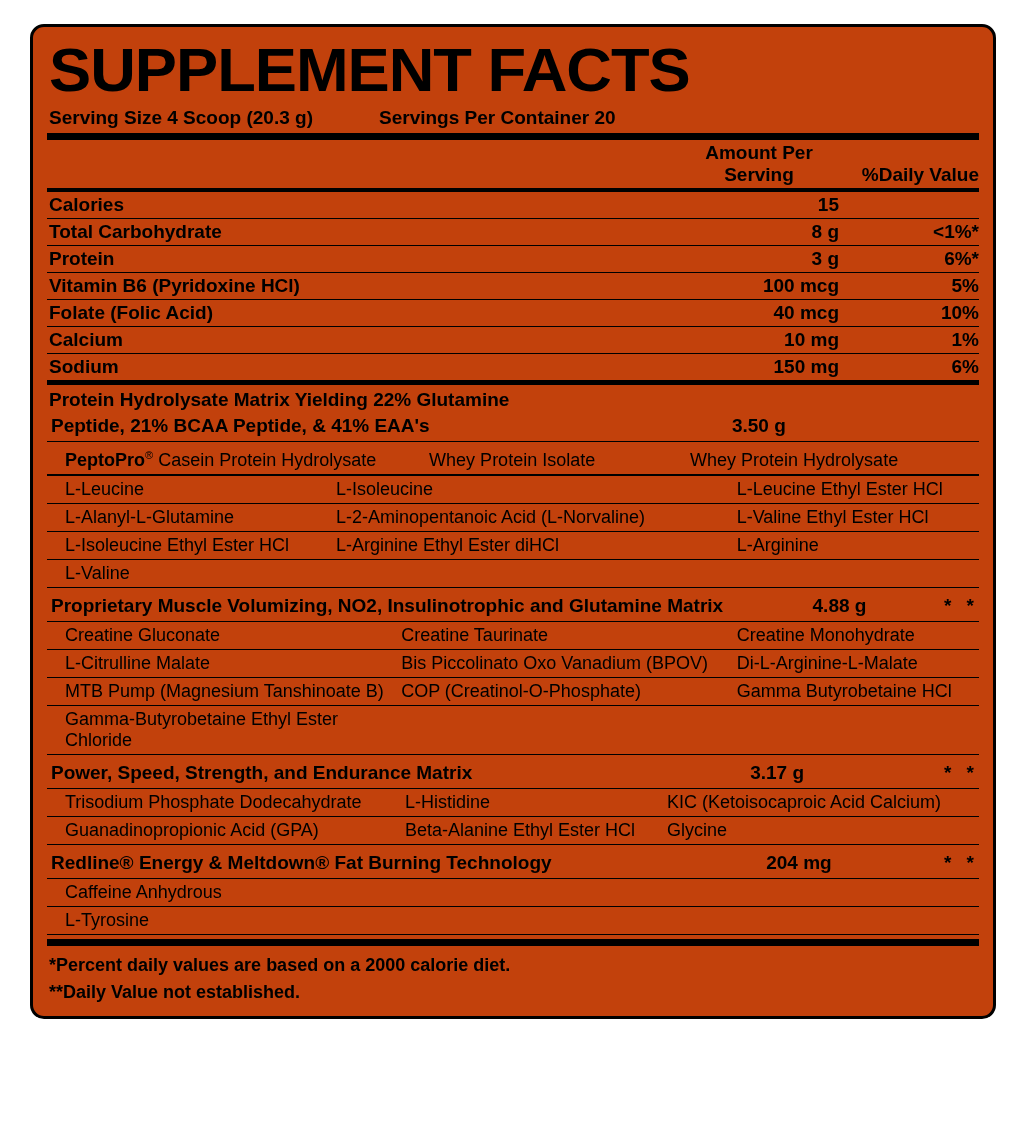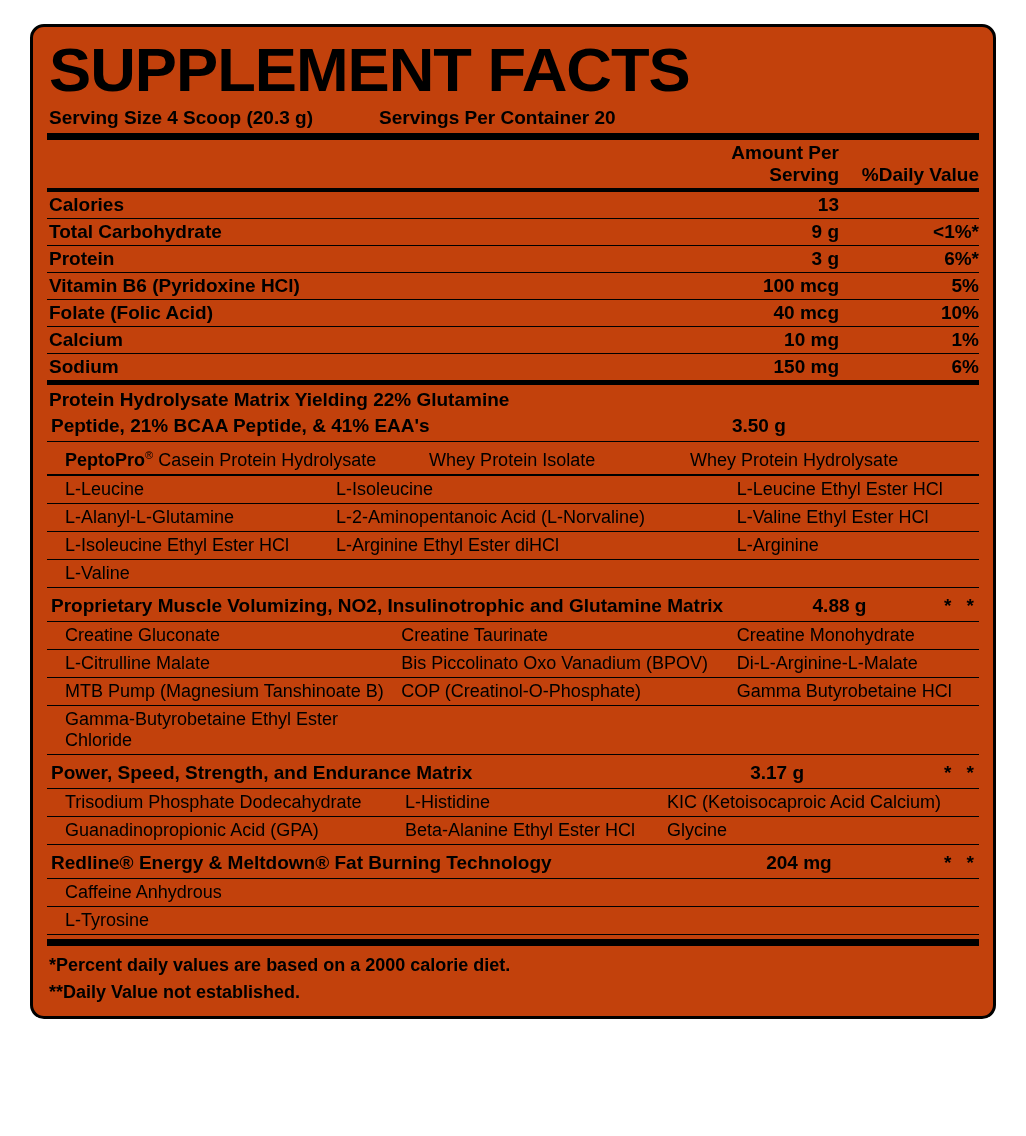--- a/index.html
+++ b/index.html
@@ -115,37 +115,37 @@
     <div class="serving-size">Serving Size 4 Scoop (20.3 g)</div>
     <div>Servings Per Container 20</div>
   </div>
 
   <div class="rule-thick"></div>
 
   <table>
     <tbody>
         <tr class="hdr-row">
       <td></td>
-      <td style="width:160px;">Amount Per Serving</td>
+      <td style="width:160px;text-align:center;">Amount Per Serving</td>
       <td style="width:140px;">%Daily Value</td>
     </tr>
   </tbody>
     </table>
   <div class="rule-med"></div>
 
   <table>
     <tbody>
         <tr class="nutri">
       <td class="name">Calories</td>
-      <td class="amt">13</td>
+      <td class="amt">15</td>
       <td class="dv"></td>
     </tr>
     <tr class="nutri">
       <td class="name">Total Carbohydrate</td>
-      <td class="amt">9 g</td>
+      <td class="amt">8 g</td>
       <td class="dv">&lt;1%*</td>
     </tr>
     <tr class="nutri">
       <td class="name">Protein</td>
       <td class="amt">3 g</td>
       <td class="dv">6%*</td>
     </tr>
     <tr class="nutri">
       <td class="name">Vitamin B6 (Pyridoxine HCl)</td>
       <td class="amt">100 mcg</td>

